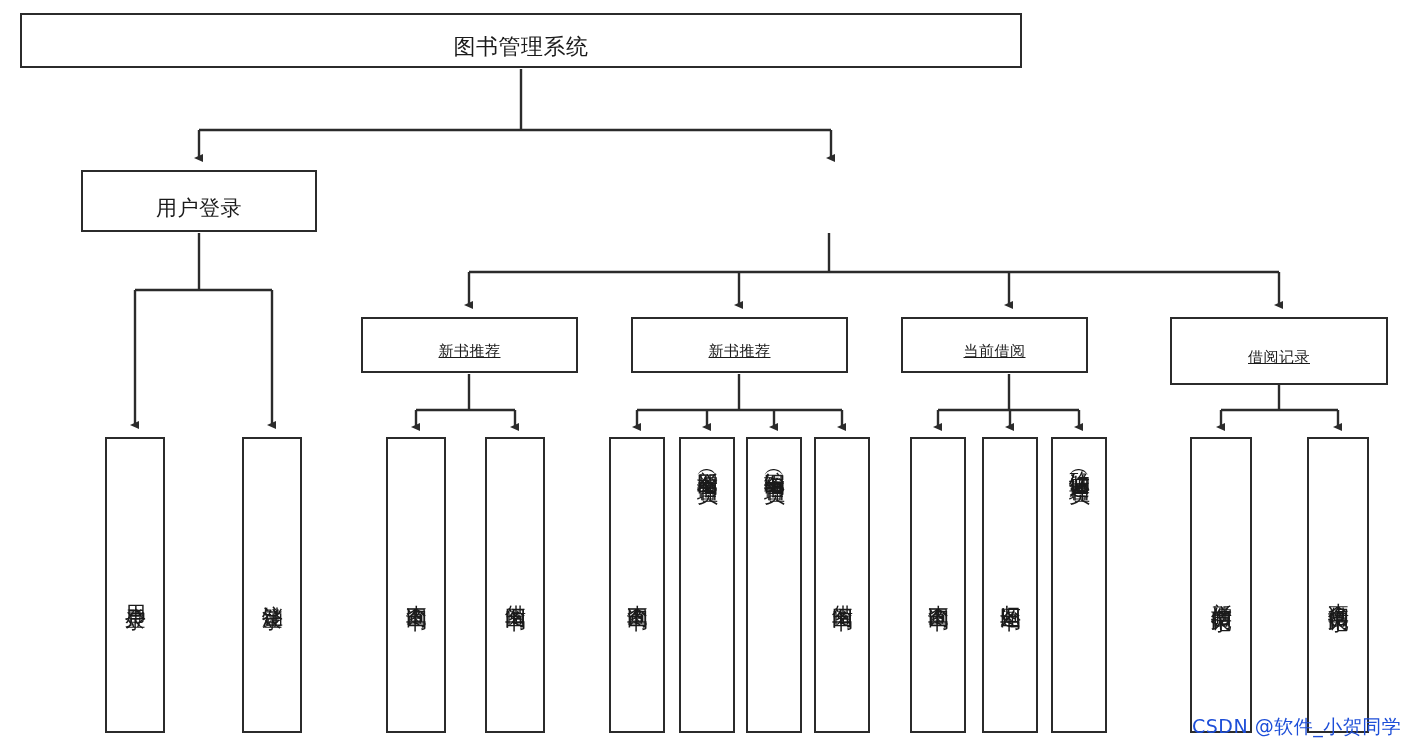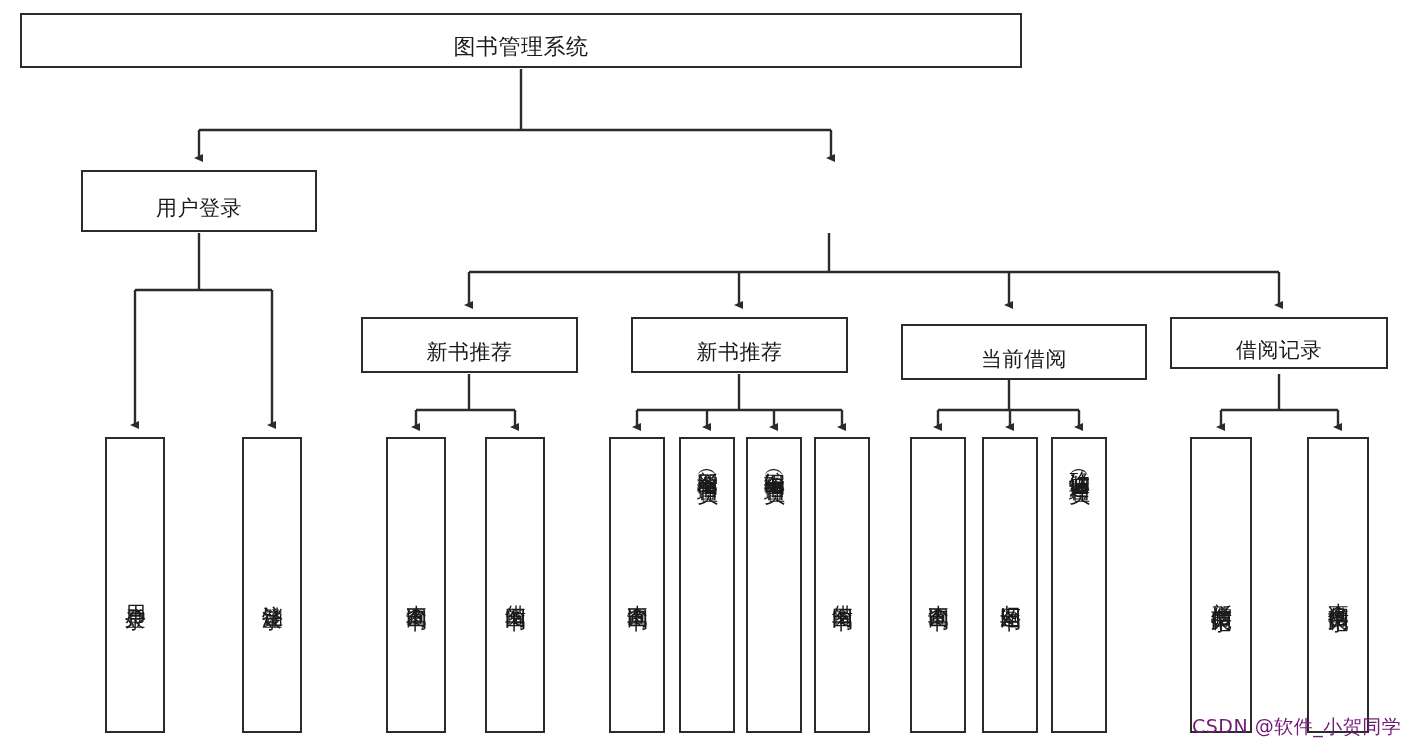--- a/index.html
+++ b/index.html
@@ -41,40 +41,41 @@
     letter-spacing: 0.5px;
     margin-top: 13px;
   }
   .node.root {
     font-size: 22px;
   }
   .node.lvl2 {
     font-size: 21px;
   }
   .node.lvl3 {
-    font-size: 21px;
+    font-size: 15px;
+    text-decoration: underline;
   }
   .node.leaf {
     font-size: 21px;
   }
   .node.leaf .label {
     writing-mode: vertical-rl;
     text-orientation: upright;
     line-height: 1.18;
     letter-spacing: 2px;
     white-space: nowrap;
   }
   .node.leaf.top-align {
     align-items: flex-start;
     padding-top: 2px;
   }
   .watermark {
     position: absolute;
     font-size: 19px;
-    color: #701a75;
+    color: #1d4ed8;
     white-space: nowrap;
     letter-spacing: 0.5px;
   }
 </style>
 </head>
 <body>
 
 <div id="canvas">
 
   <svg class="wires" viewBox="0 0 1405 747">
@@ -134,24 +135,24 @@
   <div class="node lvl2" style="left:81px; top:170px; width:236px; height:62px;">
     <span class="label">用户登录</span>
   </div>
 
   <div class="node lvl3" style="left:361px; top:317px; width:217px; height:56px;">
     <span class="label">新书推荐</span>
   </div>
   <div class="node lvl3" style="left:631px; top:317px; width:217px; height:56px;">
     <span class="label">新书推荐</span>
   </div>
-  <div class="node lvl3" style="left:901px; top:324px; width:246px; height:56px;">
+  <div class="node lvl3" style="left:901px; top:317px; width:187px; height:56px;">
     <span class="label">当前借阅</span>
   </div>
-  <div class="node lvl3" style="left:1170px; top:317px; width:218px; height:52px;">
+  <div class="node lvl3" style="left:1170px; top:317px; width:218px; height:68px;">
     <span class="label">借阅记录</span>
   </div>
 
   <div class="node leaf" style="left:105px; top:437px; width:60px; height:296px;">
     <span class="label">用户登录</span>
   </div>
   <div class="node leaf" style="left:242px; top:437px; width:60px; height:296px;">
     <span class="label">注销登录</span>
   </div>
   <div class="node leaf" style="left:386px; top:437px; width:60px; height:296px;">

